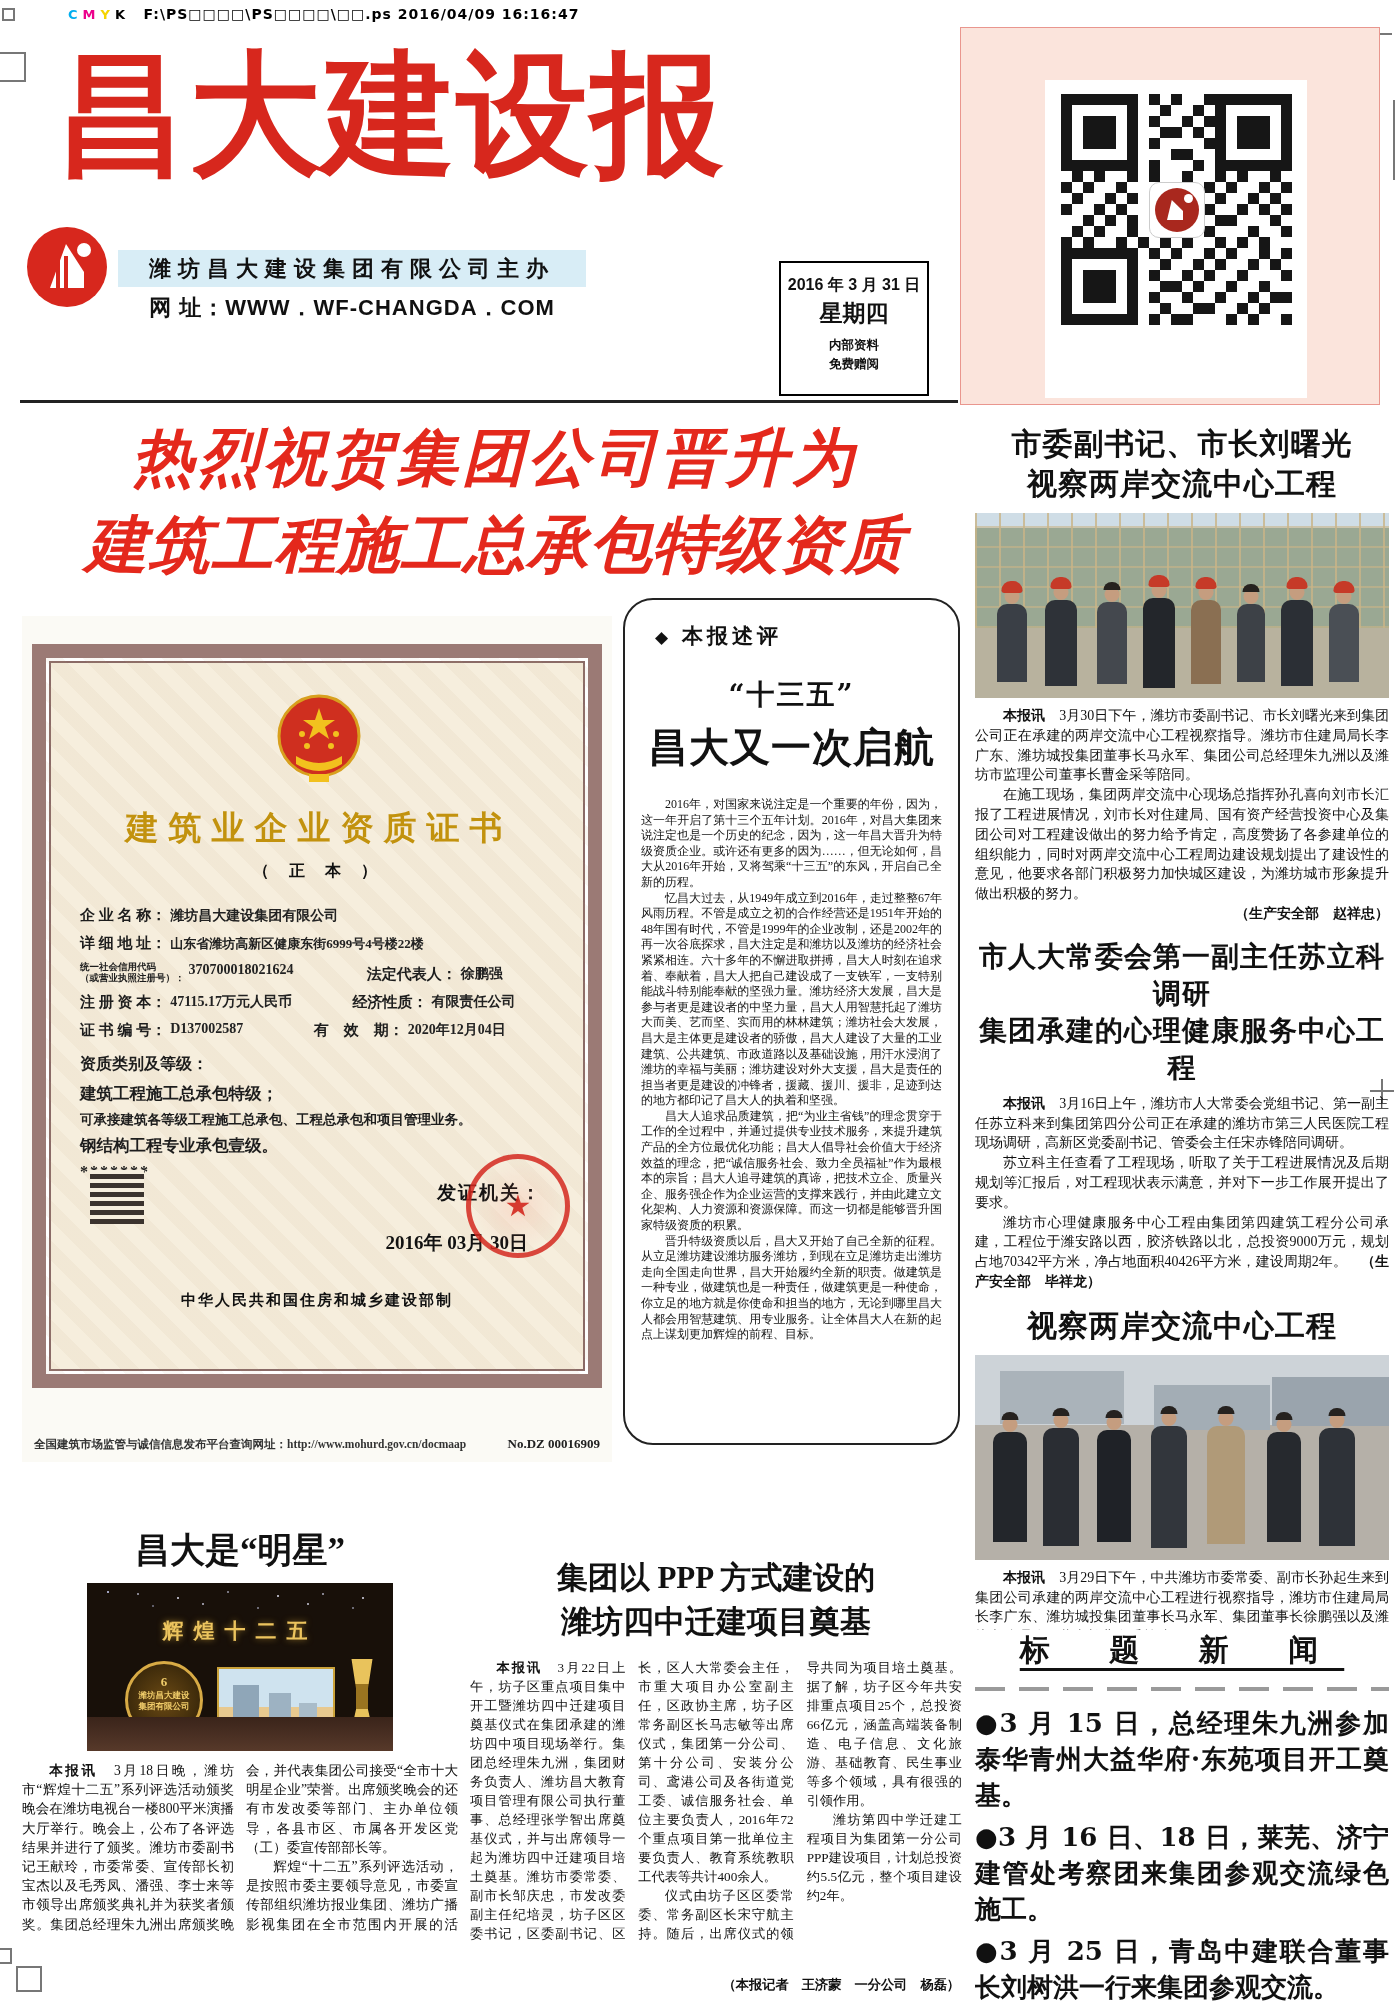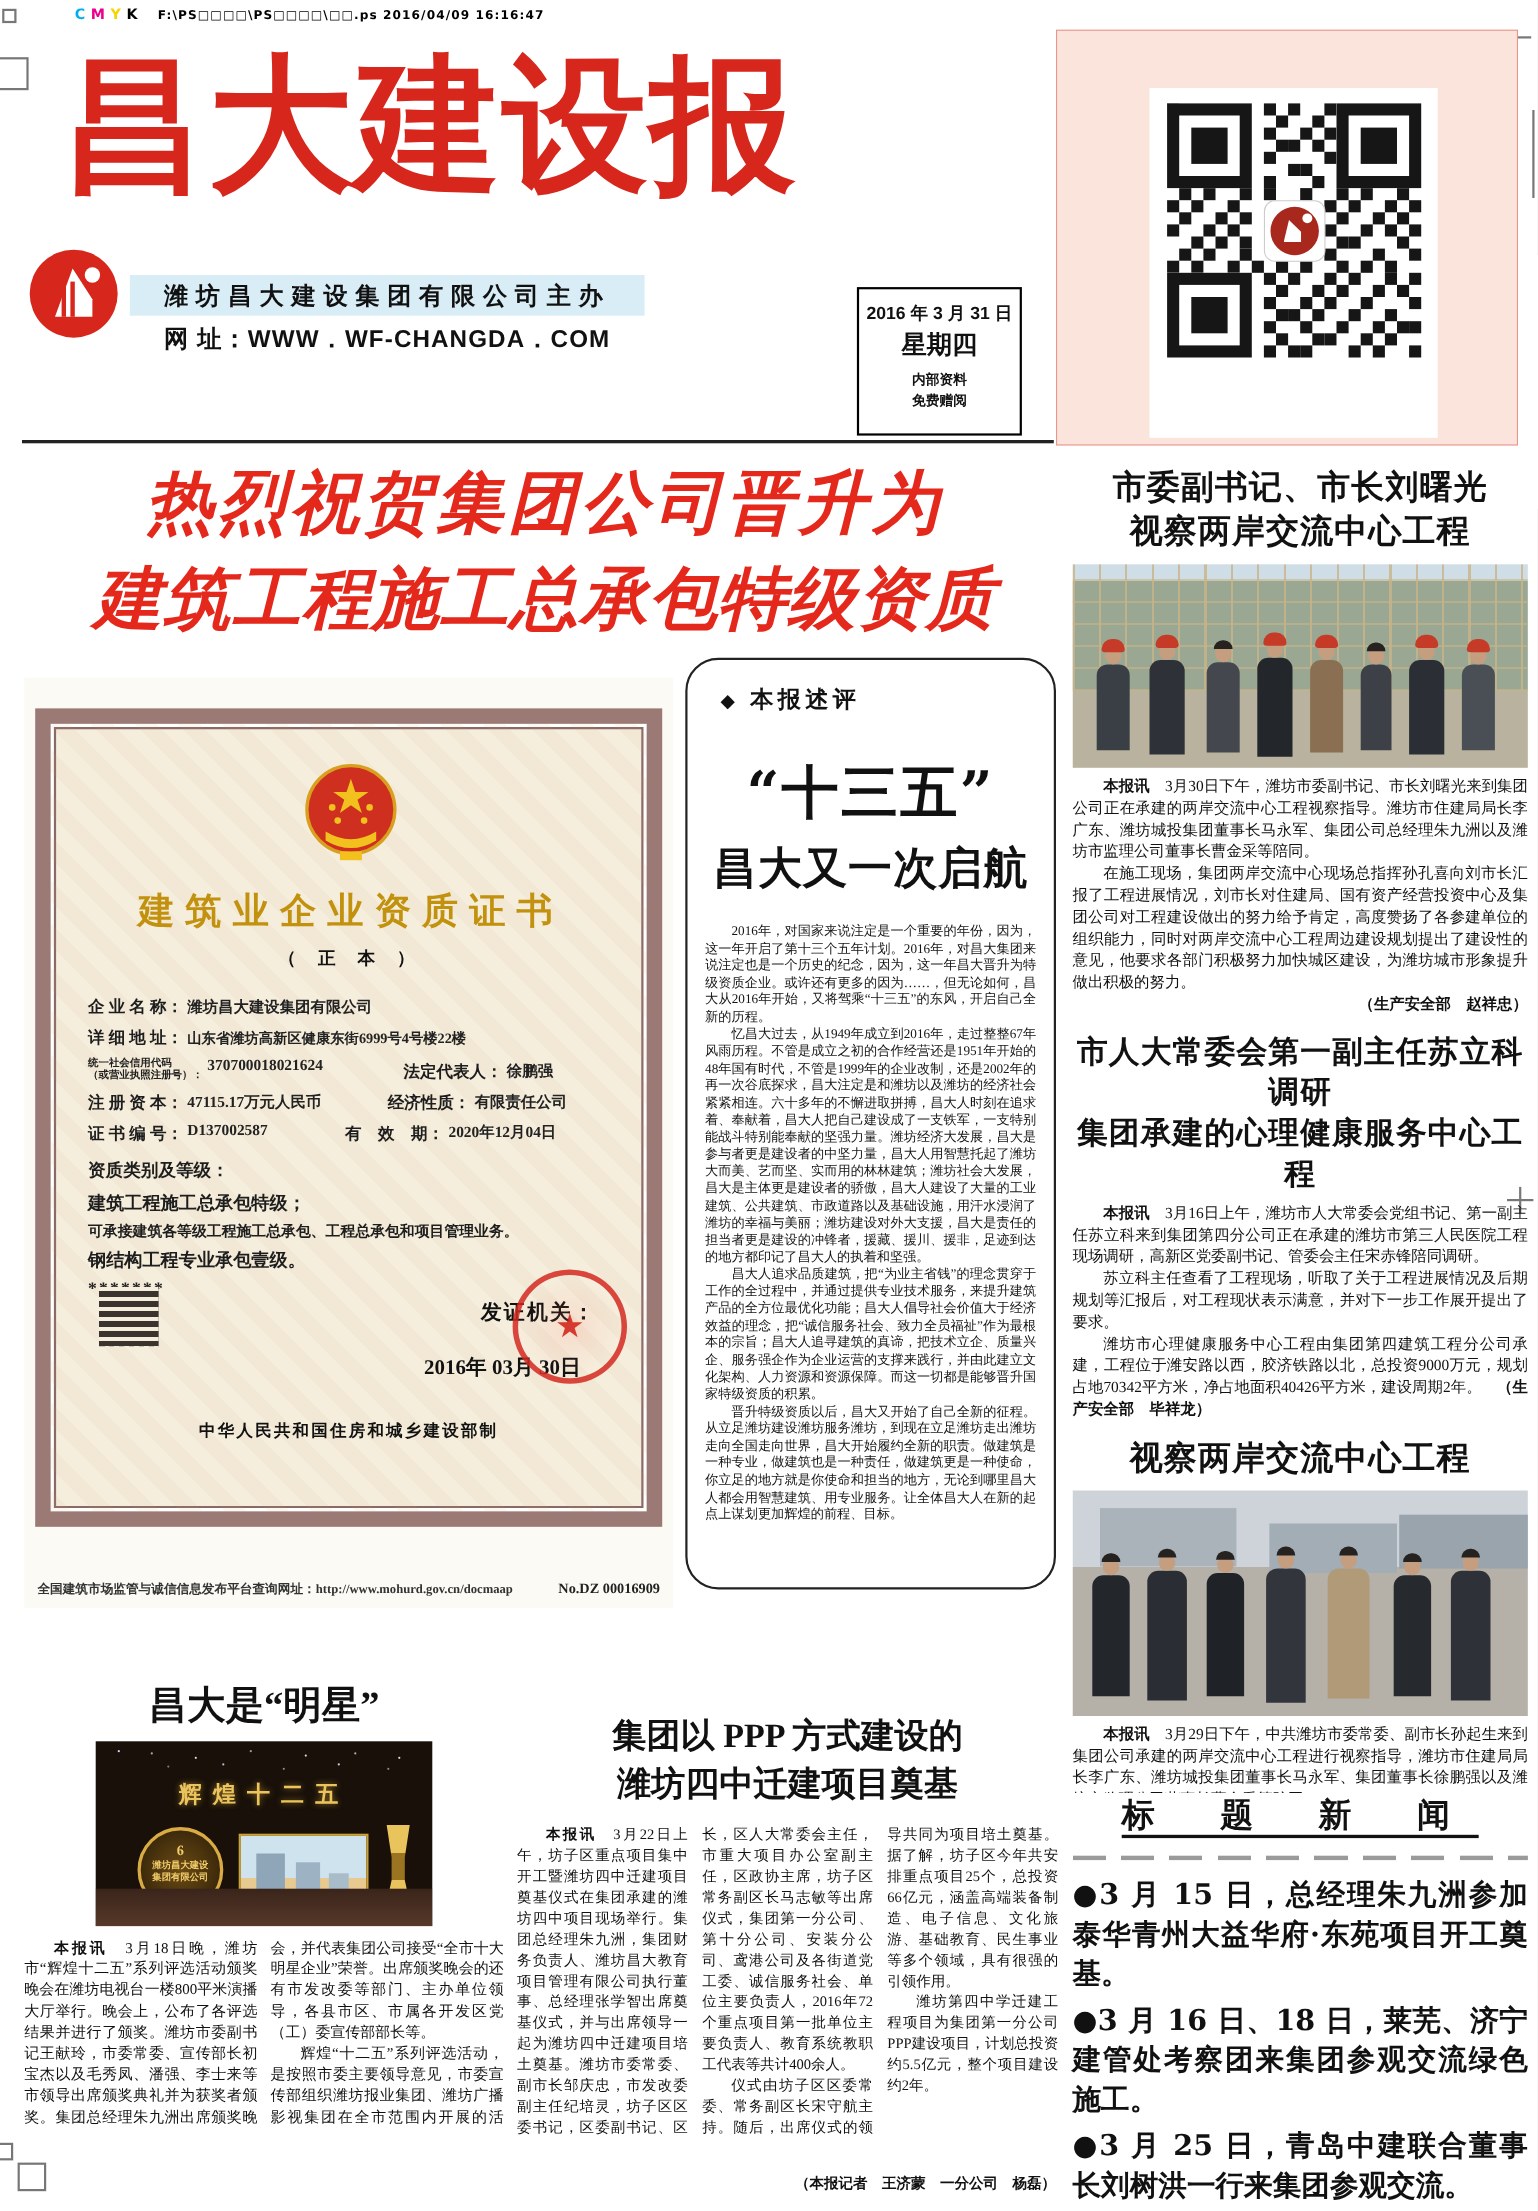--- a/index.html
+++ b/index.html
@@ -5,21 +5,21 @@
   * { margin:0; padding:0; box-sizing:border-box; }
   html,body { background:#e8e8e8; }
   .page { position:relative; width:1398px; height:2010px; margin:0 auto; background:#ffffff;
           overflow:hidden; font-family:"Liberation Serif","DejaVu Serif",serif; color:#111; }
 
   
   .prepress { position:absolute; left:68px; top:6px; font-family:"DejaVu Sans",sans-serif;
               font-size:13px; font-weight:bold; letter-spacing:1px; }
   .prepress span { margin-right:4px; }
   .c-c{color:#00aeef}.c-m{color:#ec008c}.c-y{color:#f5d400}.c-k{color:#000}
-  .fileinfo { color:#000; font-size:11px; margin-left:8px; }
+  .fileinfo { color:#000; font-size:14px; margin-left:8px; }
   .cropsq { position:absolute; border:2px solid #777; }
   .cropline { position:absolute; background:#777; }
 
   
   .masthead-title { position:absolute; left:55px; top:22px; width:680px; font-size:132px;
       font-weight:900; color:#d7271d; letter-spacing:2px; line-height:1.4;
       font-family:"DejaVu Serif","Liberation Serif",serif; transform:scaleY(1.02); }
   .logo { position:absolute; left:26px; top:226px; width:82px; height:82px; }
   .en-line { position:absolute; left:146px; top:216px; width:700px; white-space:nowrap; }
   .en-name { font-size:27px; font-weight:bold; letter-spacing:2px; }
@@ -115,21 +115,21 @@
   .cert-strip { position:absolute; left:12px; right:12px; bottom:10px; display:flex;
       justify-content:space-between; align-items:flex-end; }
   .cert-url { font-size:11.5px; font-weight:bold; color:#333; }
   .cert-serial { font-size:13px; font-weight:bold; color:#222; }
 
   
   .editorial { position:absolute; left:623px; top:598px; width:337px; height:847px;
       border:2px solid #222; border-radius:30px; padding:22px 16px 0 16px; background:#fff; }
   .ed-tag { font-size:21px; font-weight:bold; letter-spacing:4px; margin-left:14px; }
   .ed-tag .dia { font-size:17px; margin-right:10px; }
-  .ed-t1 { text-align:center; font-size:52px; font-weight:900; margin-top:36px; letter-spacing:2px;
+  .ed-t1 { text-align:center; font-size:28px; font-weight:900; margin-top:26px; letter-spacing:2px;
       font-family:"DejaVu Serif",serif; }
   .ed-t2 { text-align:center; font-size:40px; font-weight:900; margin-top:6px; letter-spacing:1px;
       font-family:"DejaVu Serif",serif; }
   .ed-body { margin-top:22px; height:584px; overflow:hidden; font-size:12px; line-height:15.6px;
       text-align:justify; color:#141414; }
   .ed-body p { text-indent:2em; }
 
   
   .right-col { position:absolute; left:975px; top:424px; width:414px; height:1586px; }
   .r-art-stack { height:1206px; overflow:hidden; }

